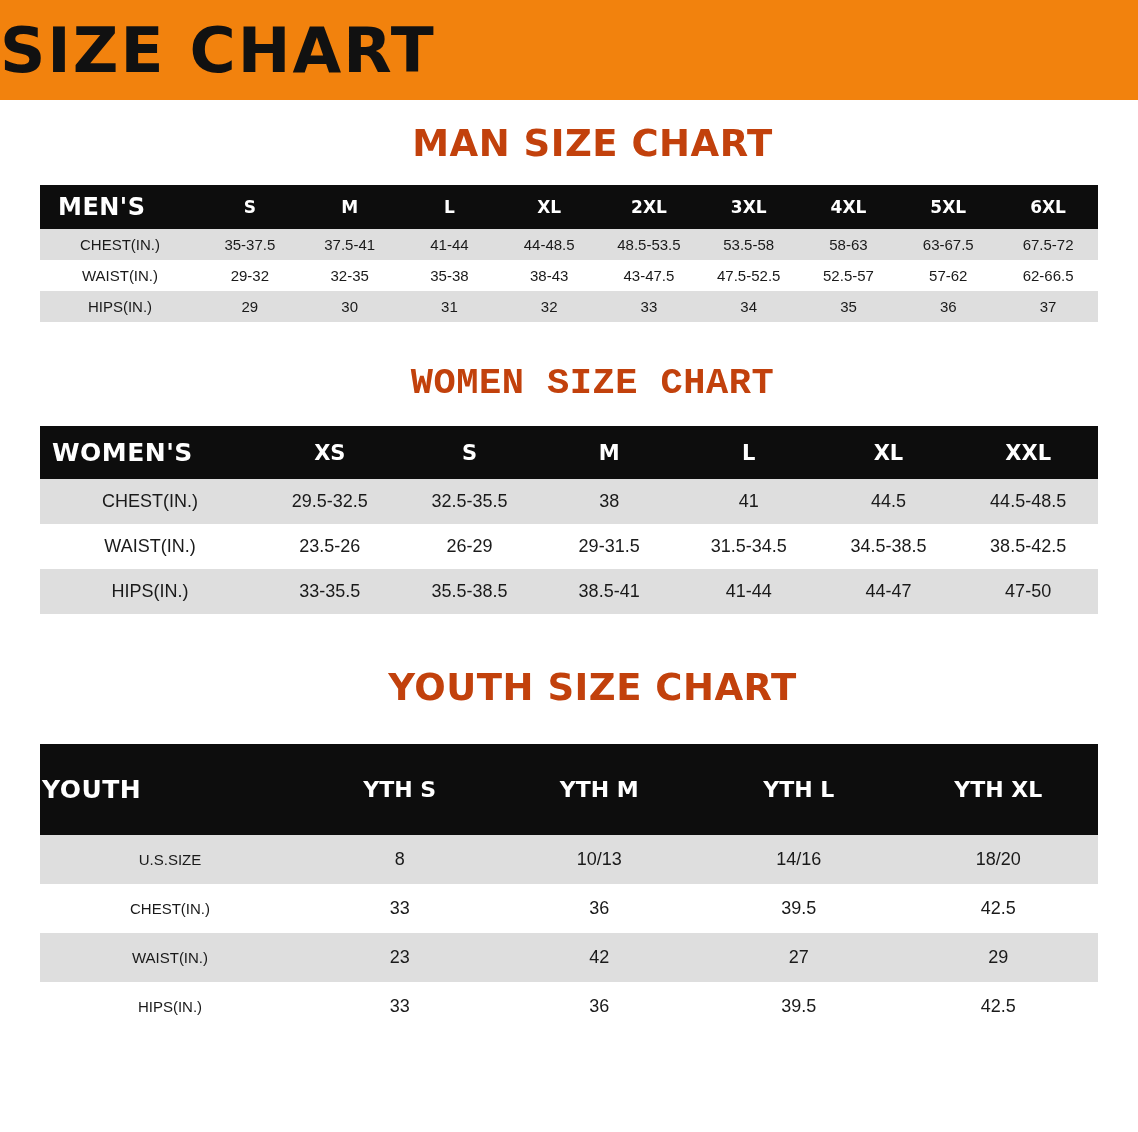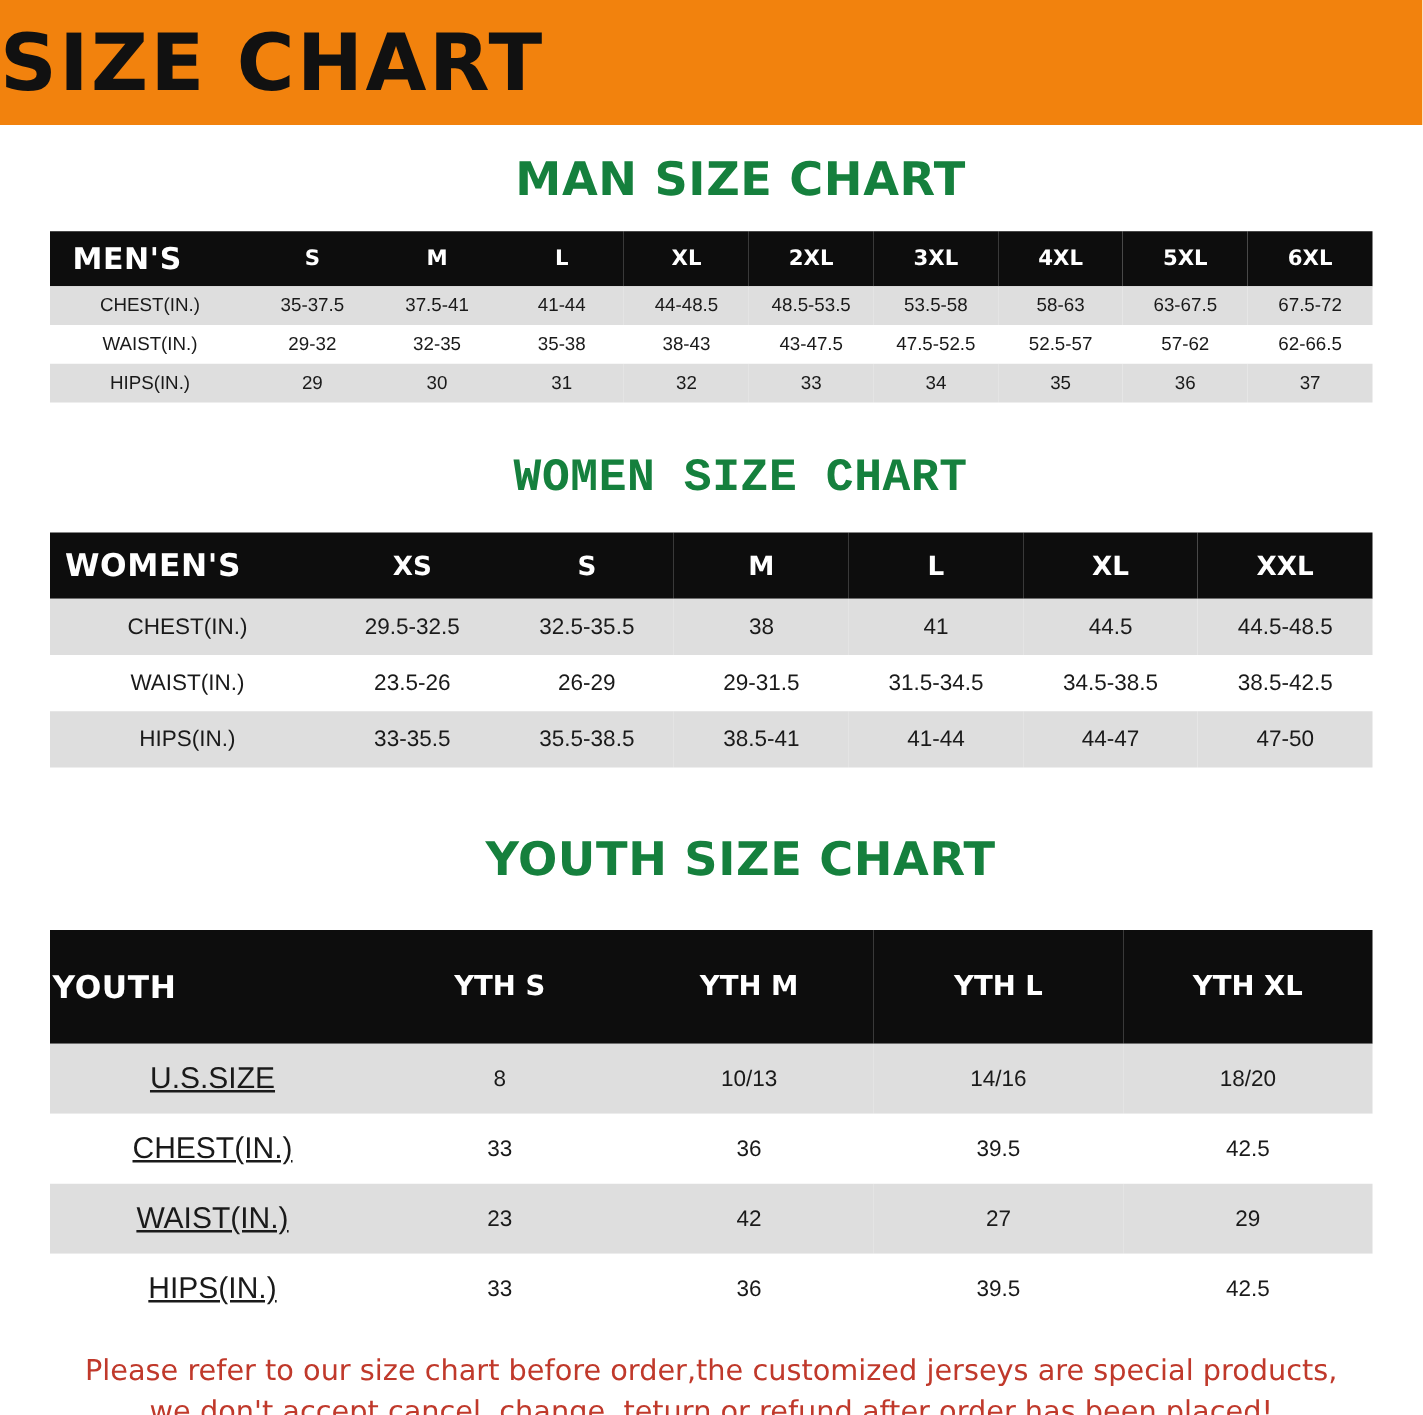--- a/index.html
+++ b/index.html
@@ -38,21 +38,21 @@
     text-align: center;
   }
 
   
   .section-title {
     text-align: center;
     font-family: "DejaVu Sans", sans-serif;
     font-weight: 700;
     font-size: 37px;
     letter-spacing: 0.5px;
-    color: #15803d;
+    color: #c2410c;
     padding-left: 47px;
   }
   .t-man   { margin-top: 22px; margin-bottom: 20px; }
   .t-women { margin-top: 40px; margin-bottom: 22px; font-family: Liberation Mono, monospace; }
   .t-youth { margin-top: 52px; margin-bottom: 35px; }
 
   
   .table-wrap {
     margin: 0 40px;
   }
@@ -97,21 +97,21 @@
   .women thead th { font-size: 21px; padding: 12px 12px; }
   .women thead th.rowlabel { font-size: 25px; }
   .women tbody td { font-size: 18px; padding: 12px 2px; }
   .women col.c0 { width: 220px; }
 
   
   .youth thead th { font-size: 22px; padding: 31px 2px; }
   .youth thead th.rowlabel { font-size: 25px; }
   .youth tbody td { font-size: 18px; padding: 14px 2px; }
   .youth col.c0 { width: 260px; }
-  .youth tbody td.rowlabel { font-size: 24px; text-decoration: underline; }
+  .youth tbody td.rowlabel { font-size: 15px; }
 
   
   .note {
     margin: 22px 40px 0 40px;
     color: #c0392b;
     font-family: "DejaVu Sans", sans-serif;
     font-size: 23px;
     line-height: 1.42;
     text-align: center;
   }
@@ -295,18 +295,14 @@
           <td class="rowlabel">HIPS(IN.)</td>
           <td>33</td>
           <td>36</td>
           <td>39.5</td>
           <td>42.5</td>
         </tr>
       </tbody>
     </table>
   </div>
 
-  <div class="note">
-    <div>Please refer to our size chart before order,the customized jerseys are special products,</div>
-    <div>we don't accept cancel, change, teturn or refund after order has been placed!</div>
-  </div>
 
 </div>
 
 </body></html>

